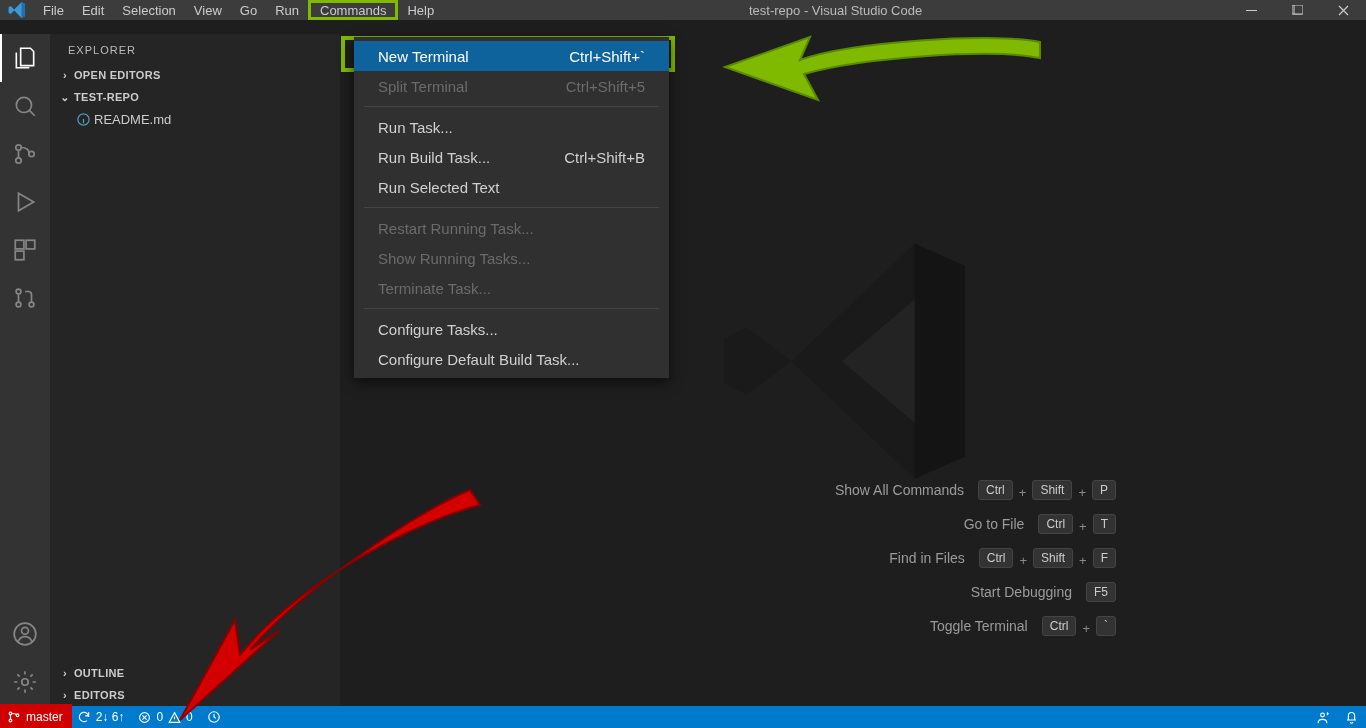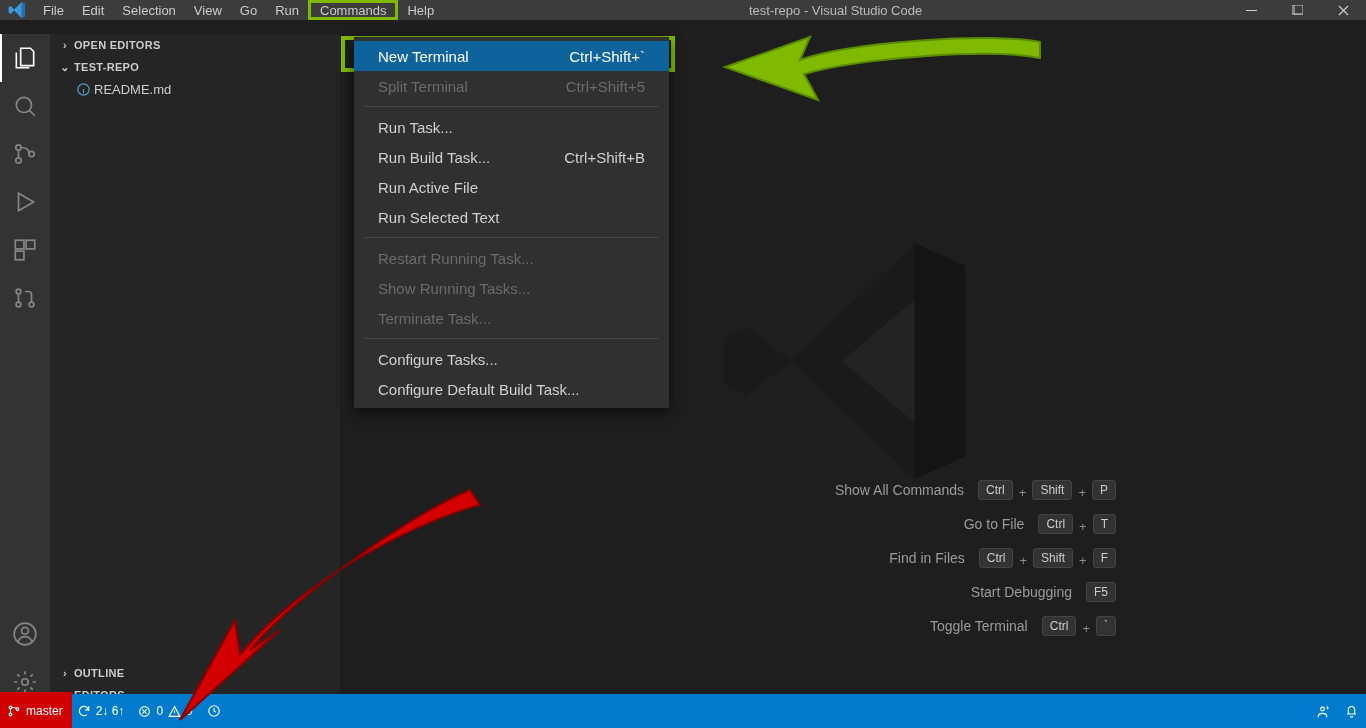--- a/index.html
+++ b/index.html
@@ -40,21 +40,21 @@
   .key{background:#333333;color:#cccccc;border-radius:3px;padding:2px 7px;font-size:12px;border:1px solid #444;}
   .plus{color:#8a8a8a;}
   
   .dropdown{position:absolute;left:354px;top:37px;width:315px;background:#303031;box-shadow:0 4px 12px rgba(0,0,0,0.6);padding:4px 0;}
   .dd-item{display:flex;align-items:center;height:30px;padding:0 24px;color:#d0d0d0;font-size:15px;justify-content:space-between;}
   .dd-item.disabled{color:#6b6b6b;}
   .dd-item.sel{background:#0e639c;color:#ffffff;}
   .dd-sep{height:1px;background:#444;margin:5px 10px;}
   .dd-highlight{position:absolute;left:341px;top:36px;width:334px;height:36px;border:4px solid #7fba00;box-sizing:border-box;pointer-events:none;}
   
-  .statusbar{position:absolute;left:0;right:0;bottom:0;height:34px;background:#007acc;color:#ffffff;display:flex;align-items:center;font-size:12px;}
+  .statusbar{position:absolute;left:0;right:0;bottom:0;height:22px;background:#007acc;color:#ffffff;display:flex;align-items:center;font-size:12px;}
   .status-seg{display:flex;align-items:center;height:100%;padding:0 7px;gap:5px;}
   .status-seg.red{background:#d10000;}
   .status-seg.red-box{outline:4px solid #d10000;outline-offset:-2px;}
   .status-right{margin-left:auto;display:flex;}
   
   .arrow-green{position:absolute;left:690px;top:22px;pointer-events:none;}
   .arrow-red{position:absolute;left:170px;top:480px;pointer-events:none;}
   svg{display:block;}
 </style>
 </head>
@@ -165,20 +165,21 @@
   </div>
   <div class="activity-icon">
     <svg width="26" height="26" viewBox="0 0 24 24" fill="none" stroke="currentColor" stroke-width="1.6">
         <circle cx="12" cy="12" r="3"></circle>
         <path d="M12 2v3M12 19v3M2 12h3M19 12h3M4.9 4.9l2.1 2.1M17 17l2.1 2.1M4.9 19.1l2.1-2.1M17 7l2.1-2.1"></path>
       </svg>
   </div>
 </div>
 
 <div class="sidebar">
+  <div class="sidebar-title">EXPLORER</div>
   <div class="tree-row section">
     <span class="chev">›</span>
     <span class="lbl">OPEN EDITORS</span>
   </div>
   <div class="tree-row section">
     <span class="chev">⌄</span>
     <span class="lbl">TEST-REPO</span>
   </div>
   <div class="file-row">
     <span class="ficon">
@@ -266,24 +267,20 @@
   </div>
   <div class="dd-sep"></div>
   <div class="dd-item">
       <span>Run Task...</span>
       <span></span>
     </div>
   <div class="dd-item">
     <span>Run Build Task...</span>
     <span>Ctrl+Shift+B</span>
   </div>
-  <div class="dd-item">
-      <span>Run Active File</span>
-      <span></span>
-    </div>
   <div class="dd-item">
       <span>Run Selected Text</span>
       <span></span>
     </div>
   <div class="dd-sep"></div>
   <div class="dd-item disabled">
       <span>Restart Running Task...</span>
       <span></span>
     </div>
   <div class="dd-item disabled">

